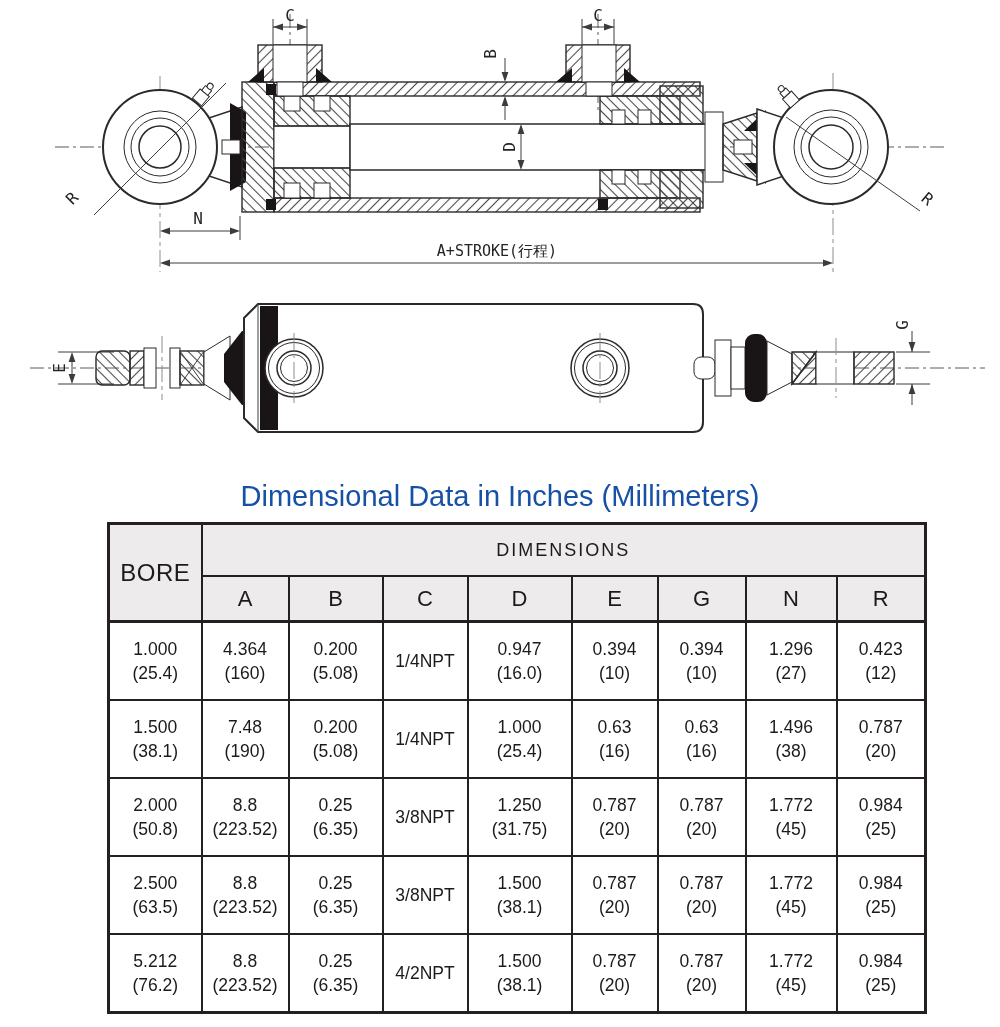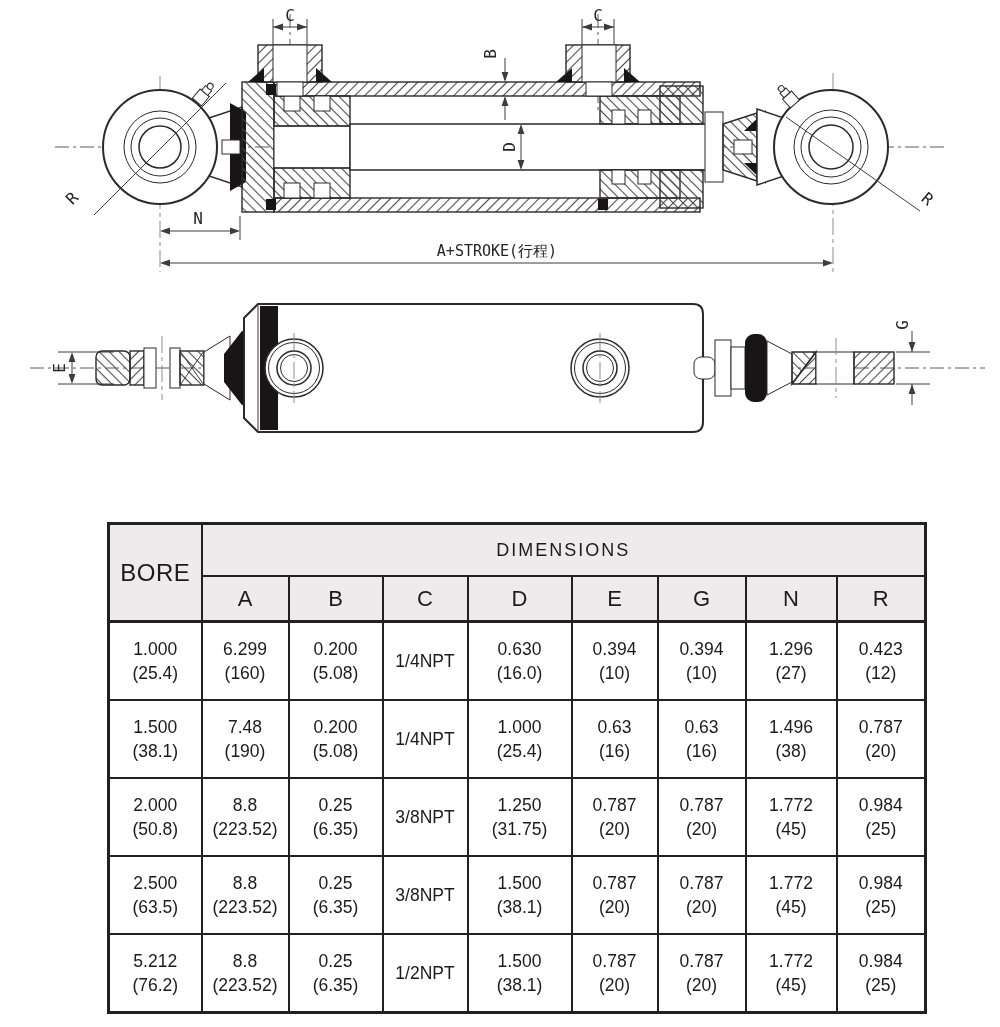--- a/index.html
+++ b/index.html
@@ -233,20 +233,21 @@
       </g>
 
       <g>
         <path class="thin" d="M896 352 H930 M896 384 H930 M912 331 V352 M912 405 V384"></path>
         <path class="afill" d="M912 352 L908.6 342 L915.4 342 Z M912 384 L908.6 394 L915.4 394 Z"></path>
         <text class="dimtext" x="903" y="325" text-anchor="middle" transform="rotate(-90 903 325)" dy="5">G</text>
       </g>
     </g>
   </svg>
 
+  <div class="title">Dimensional Data in Inches (Millimeters)</div>
 
   <table class="dims-table">
     <colgroup>
       <col style="width:93px">
         <col style="width:87px">
         <col style="width:94px">
       <col style="width:85px">
         <col style="width:104px">
         <col style="width:86px">
       <col style="width:88px">
@@ -266,26 +267,26 @@
         <th class="col-h">E</th>
         <th class="col-h">G</th>
         <th class="col-h">N</th>
         <th class="col-h">R</th>
       </tr>
     </thead>
     <tbody>
         <tr>
       <td>1.000
 (25.4)</td>
-      <td>6.299
+      <td>4.364
 (160)</td>
       <td>0.200
 (5.08)</td>
       <td>1/4NPT</td>
-      <td>0.630
+      <td>0.947
 (16.0)</td>
       <td>0.394
 (10)</td>
       <td>0.394
 (10)</td>
       <td>1.296
 (27)</td>
       <td>0.423
 (12)</td>
     </tr>
@@ -346,21 +347,21 @@
       <td>0.984
 (25)</td>
     </tr>
         <tr>
       <td>5.212
 (76.2)</td>
       <td>8.8
 (223.52)</td>
       <td>0.25
 (6.35)</td>
-      <td>1/2NPT</td>
+      <td>4/2NPT</td>
       <td>1.500
 (38.1)</td>
       <td>0.787
 (20)</td>
       <td>0.787
 (20)</td>
       <td>1.772
 (45)</td>
       <td>0.984
 (25)</td>

